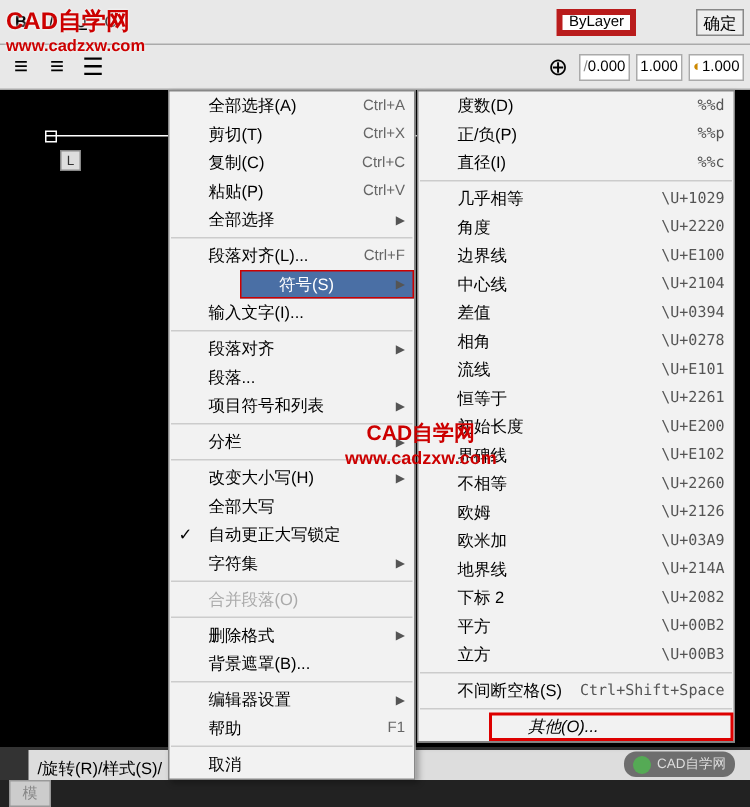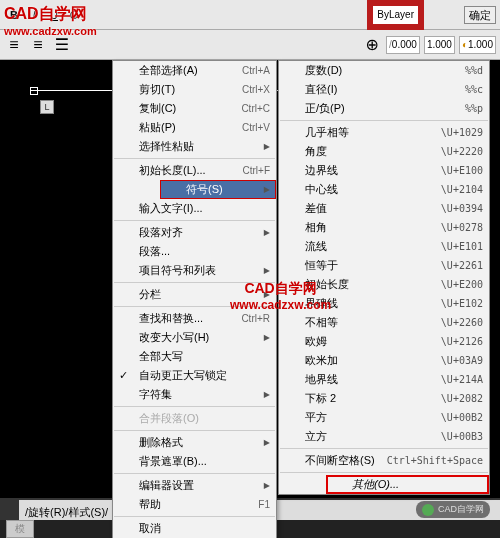--- a/index.html
+++ b/index.html
@@ -1,20 +1,20 @@
 <!DOCTYPE html>
 <html><head>
 <meta charset="utf-8">
 <style>
 * { margin: 0; padding: 0; box-sizing: border-box; font-family: "Microsoft YaHei", Arial, sans-serif; }
 body { width: 500px; height: 538px; overflow: hidden; background: #333; position: relative; }
 .toolbar { background: #e8e8e8; border-bottom: 1px solid #aaa; height: 30px; display: flex; align-items: center; padding: 0 4px; font-size: 11px; }
 .toolbar2 { background: #e8e8e8; border-bottom: 1px solid #aaa; height: 30px; display: flex; align-items: center; padding: 0 4px; gap: 4px; }
 .tool-btn { width: 18px; height: 18px; display: inline-flex; align-items: center; justify-content: center; margin: 0 1px; }
-.combo { border: 6px solid #b91c1c; background: #fff; padding: 1px 4px; font-size: 10px; height: 30px; display: inline-flex; align-items: center; margin-left: 13px; }
+.combo { border: 4px solid #b91c1c; background: #fff; padding: 1px 4px; font-size: 10px; height: 18px; display: inline-flex; align-items: center; margin-left: 13px; }
 .watermark-tl { position: absolute; top: 4px; left: 4px; color: #cc0000; font-size: 16px; font-weight: bold; z-index: 5; text-shadow: 0 0 2px #fff; }
 .watermark-url { font-size: 11px; }
 .canvas-area { position: absolute; top: 60px; left: 0; right: 0; bottom: 40px; background: #000; }
 .ruler { position: absolute; top: 30px; left: 30px; right: 10px; height: 1px; background: #fff; }
 .ruler::before, .ruler::after { content:''; position:absolute; width:6px; height:6px; border:1px solid #fff; top:-3px; }
 .ruler::before { left: 0; } .ruler::after { right: 0; }
 .l-marker { position: absolute; top: 40px; left: 40px; background: #ddd; border: 1px solid #888; width: 14px; height: 14px; font-size: 9px; display: flex; align-items: center; justify-content: center; color: #333; }
 .context-menu { position: absolute; top: 60px; left: 112px; width: 165px; background: #f2f2f2; border: 1px solid #888; box-shadow: 2px 2px 4px rgba(0,0,0,.3); font-size: 11px; z-index: 10; }
 .menu-item { display: flex; align-items: center; padding: 3px 6px 3px 26px; position: relative; cursor: default; height: 19px; }
 .menu-item.sep { height: 0; border-top: 1px solid #ccc; margin: 2px 1px; padding: 0; }
@@ -96,26 +96,26 @@
     </div>
     <div class="menu-item">
       <span>复制(C)</span>
       <span class="shortcut">Ctrl+C</span>
     </div>
     <div class="menu-item">
       <span>粘贴(P)</span>
       <span class="shortcut">Ctrl+V</span>
     </div>
     <div class="menu-item">
-      <span>选择性粘贴</span>
-      <span class="arrow">▶</span>
-    </div>
-    <div class="menu-item sep"></div>
-    <div class="menu-item">
-      <span>初始长度(L)...</span>
+      <span>全部选择</span>
+      <span class="arrow">▶</span>
+    </div>
+    <div class="menu-item sep"></div>
+    <div class="menu-item">
+      <span>段落对齐(L)...</span>
       <span class="shortcut">Ctrl+F</span>
     </div>
     <div class="menu-item highlight">
       <span>符号(S)</span>
       <span class="arrow">▶</span>
     </div>
     <div class="menu-item">
       <span>输入文字(I)...</span>
     </div>
     <div class="menu-item sep"></div>
@@ -130,24 +130,20 @@
       <span>项目符号和列表</span>
       <span class="arrow">▶</span>
     </div>
     <div class="menu-item sep"></div>
     <div class="menu-item">
       <span>分栏</span>
       <span class="arrow">▶</span>
     </div>
     <div class="menu-item sep"></div>
     <div class="menu-item">
-      <span>查找和替换...</span>
-      <span class="shortcut">Ctrl+R</span>
-    </div>
-    <div class="menu-item">
       <span>改变大小写(H)</span>
       <span class="arrow">▶</span>
     </div>
     <div class="menu-item">
       <span>全部大写</span>
     </div>
     <div class="menu-item">
       <span class="check">✓</span>
       <span>自动更正大写锁定</span>
     </div>
@@ -180,26 +176,26 @@
     <div class="menu-item">
       <span>取消</span>
     </div>
   </div>
 <div class="submenu" id="sub">
     <div class="menu-item">
       <span>度数(D)</span>
       <span class="code">%%d</span>
     </div>
     <div class="menu-item">
+      <span>正/负(P)</span>
+      <span class="code">%%p</span>
+    </div>
+    <div class="menu-item">
       <span>直径(I)</span>
       <span class="code">%%c</span>
-    </div>
-    <div class="menu-item">
-      <span>正/负(P)</span>
-      <span class="code">%%p</span>
     </div>
     <div class="menu-item sep"></div>
     <div class="menu-item">
       <span>几乎相等</span>
       <span class="code">\U+1029</span>
     </div>
     <div class="menu-item">
       <span>角度</span>
       <span class="code">\U+2220</span>
     </div>

